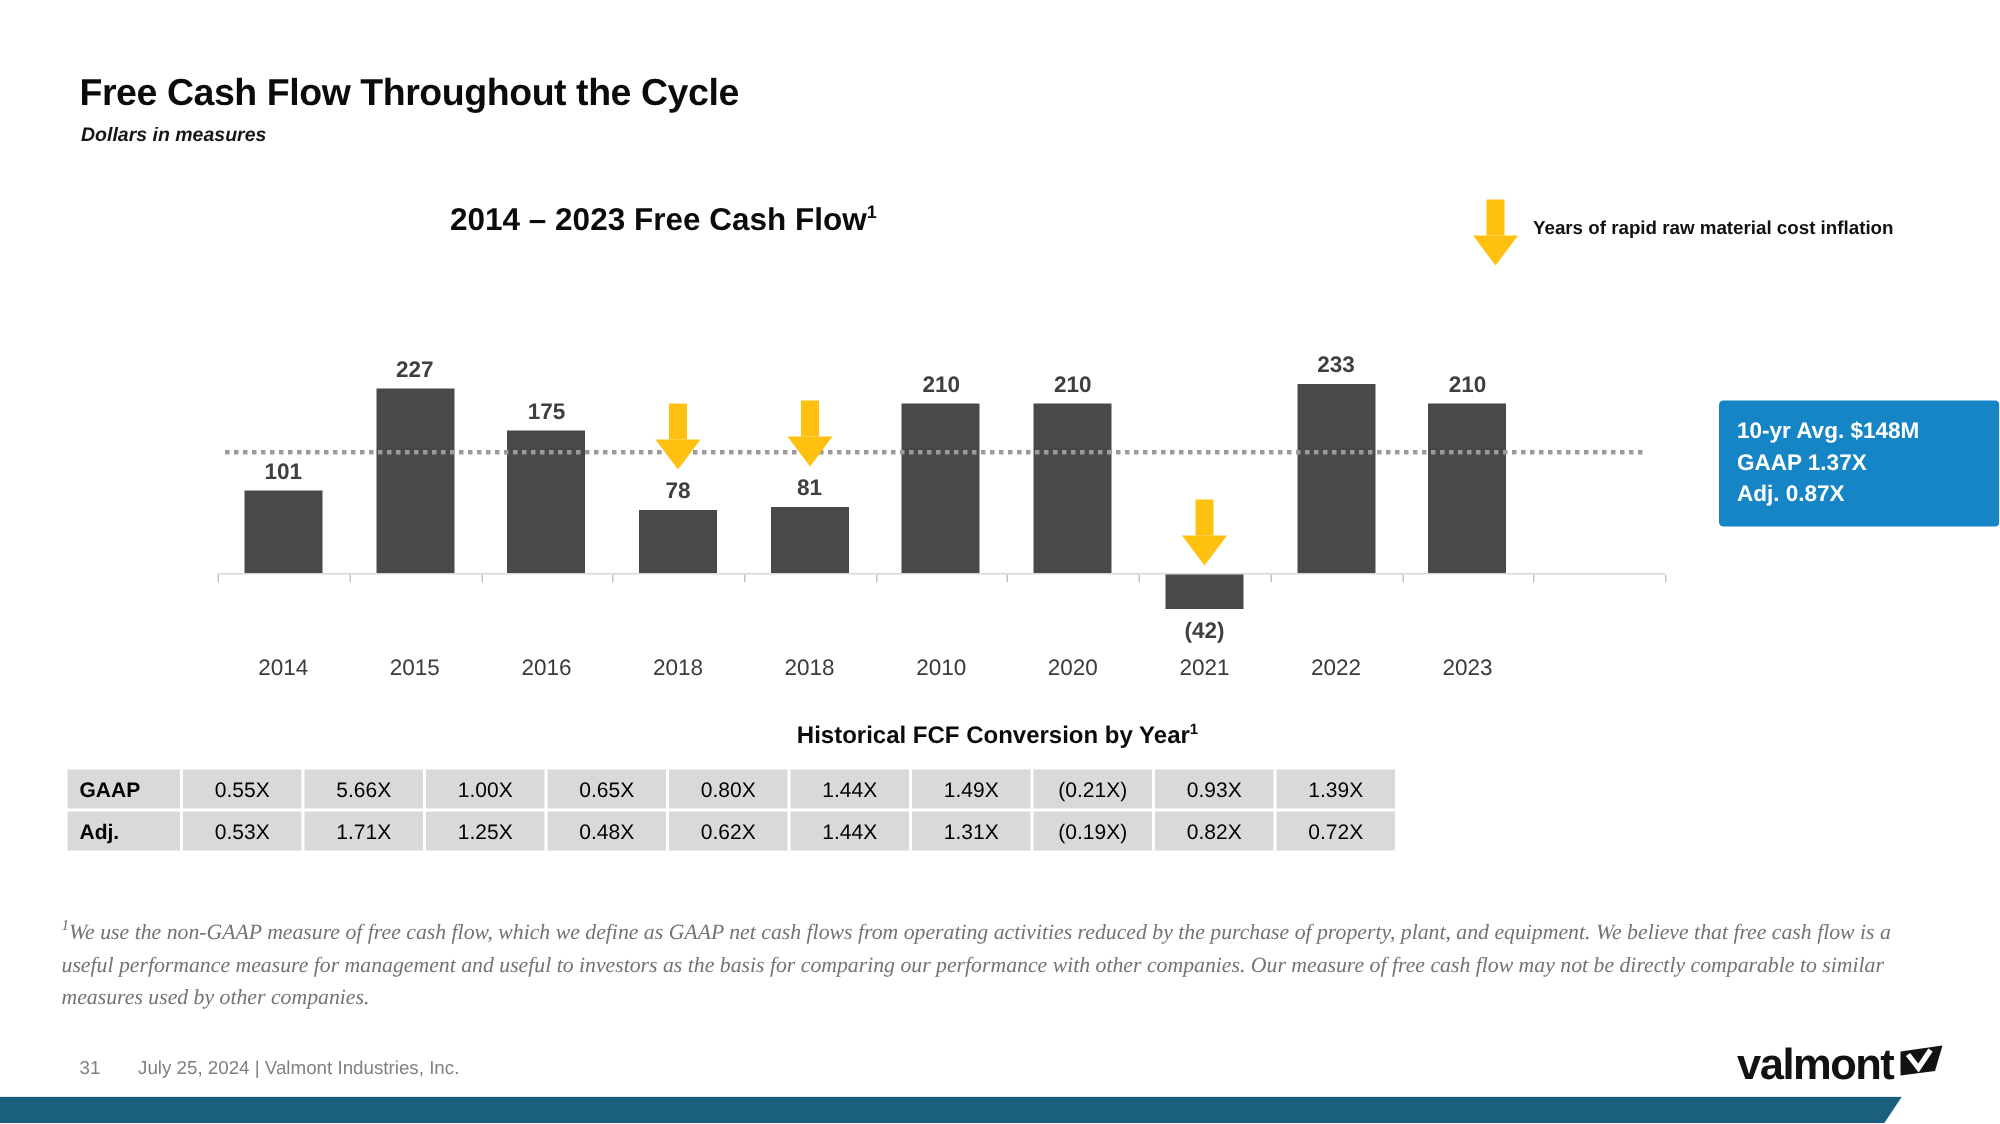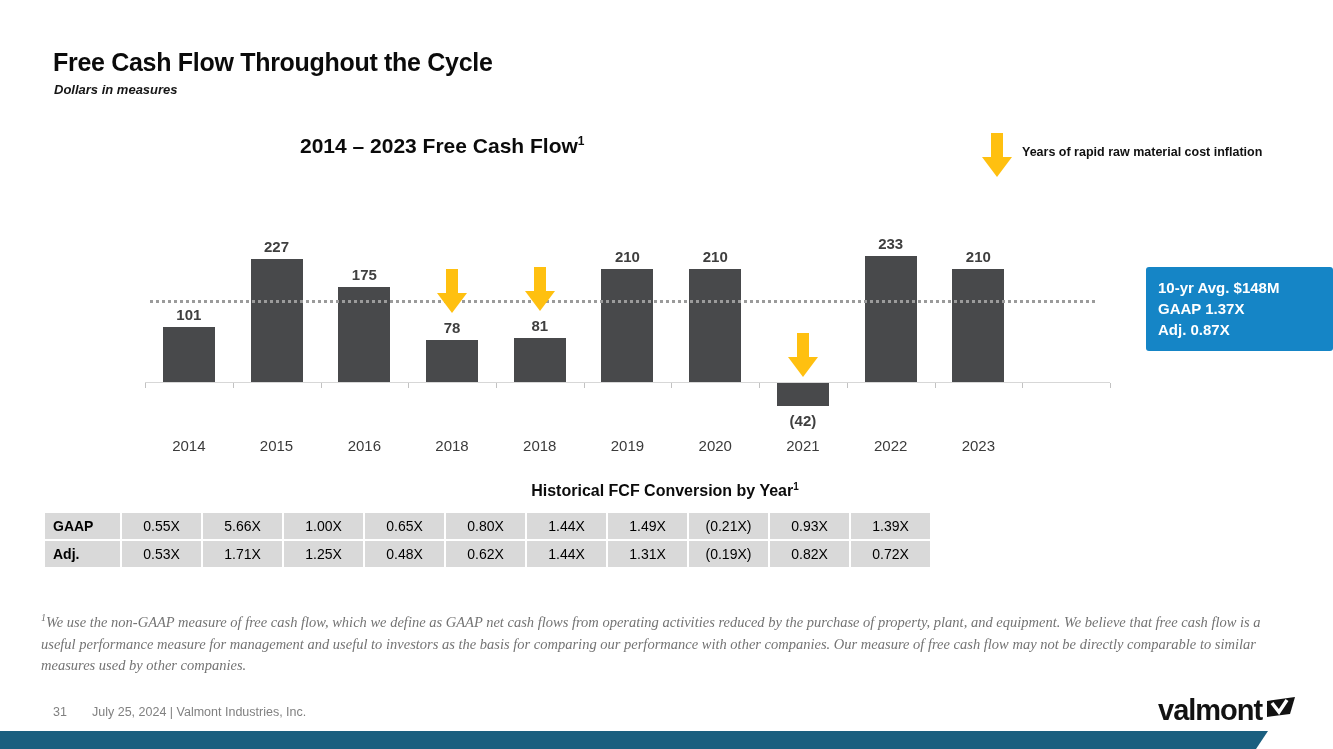--- a/index.html
+++ b/index.html
@@ -119,21 +119,21 @@
         <div class="val-label" style="top: 92px;">81</div>
         <div class="arrow" style="left: 28.8636px; top: 42px; height: 46px; z-index: 6;">
           <div class="stem" style="height: 24px;"></div>
           <div class="head" style="top: 24px;"></div>
         </div>
         <div class="x-label">2018</div>
       </div>
       <div class="cell" style="left: 438.6px; width: 87.7px;">
         <div class="bar" style="left: 17.9px; width: 52px; height: 113px; background: var(--bar-gray); top: 44px;"></div>
         <div class="val-label" style="top: 23px;">210</div>
-        <div class="x-label">2019</div>
+        <div class="x-label">2010</div>
       </div>
       <div class="cell" style="left: 526.4px; width: 87.7px;">
         <div class="bar" style="left: 17.9px; width: 52px; height: 113px; background: var(--bar-gray); top: 44px;"></div>
         <div class="val-label" style="top: 23px;">210</div>
         <div class="x-label">2020</div>
       </div>
       <div class="cell" style="left: 614.1px; width: 87.7px;">
         <div class="bar" style="left: 17.9px; width: 52px; height: 23px; background: var(--bar-gray); top: 158px;"></div>
         <div class="val-label" style="top: 187px;">(42)</div>
         <div class="arrow" style="left: 28.8636px; top: 108px; height: 46px; z-index: 6;">

